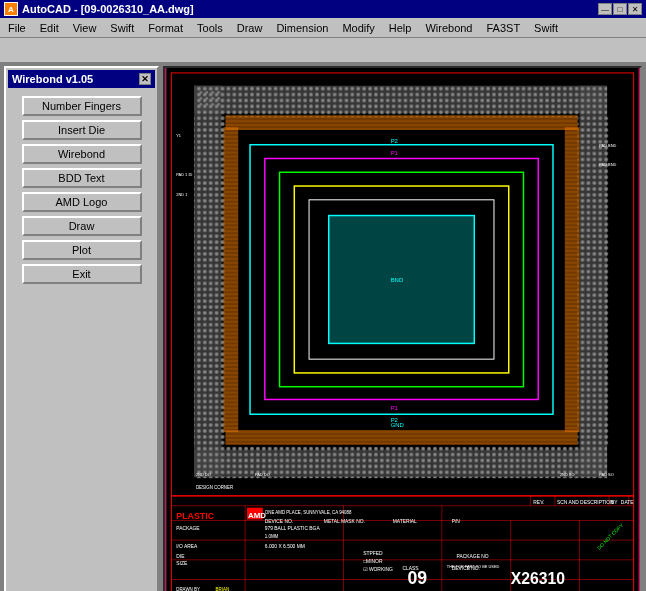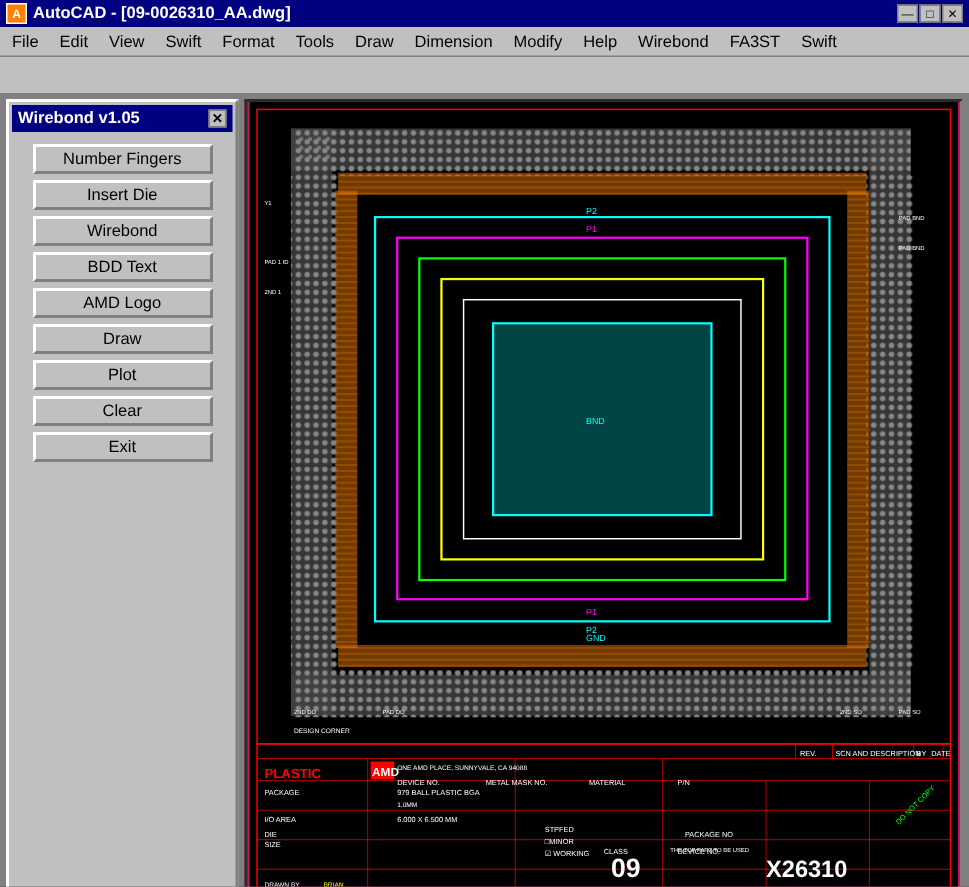--- a/index.html
+++ b/index.html
@@ -187,21 +187,20 @@
       <span>Wirebond v1.05</span>
       <div class="close-btn">✕</div>
     </div>
     <button class="panel-button">Number Fingers</button>
     <button class="panel-button">Insert Die</button>
     <button class="panel-button">Wirebond</button>
     <button class="panel-button">BDD Text</button>
     <button class="panel-button">AMD Logo</button>
     <button class="panel-button">Draw</button>
     <button class="panel-button">Plot</button>
-    <button class="panel-button">Clear</button>
     <button class="panel-button">Exit</button>
   </div>
 
   <div id="drawing-area">
     <svg class="cad-svg" viewBox="0 0 480 550" xmlns="http://www.w3.org/2000/svg">
 
       <rect width="480" height="550" fill="#000000"></rect>
 
       <rect x="5" y="5" width="470" height="430" fill="none" stroke="#ff0000" stroke-width="1"></rect>
 

